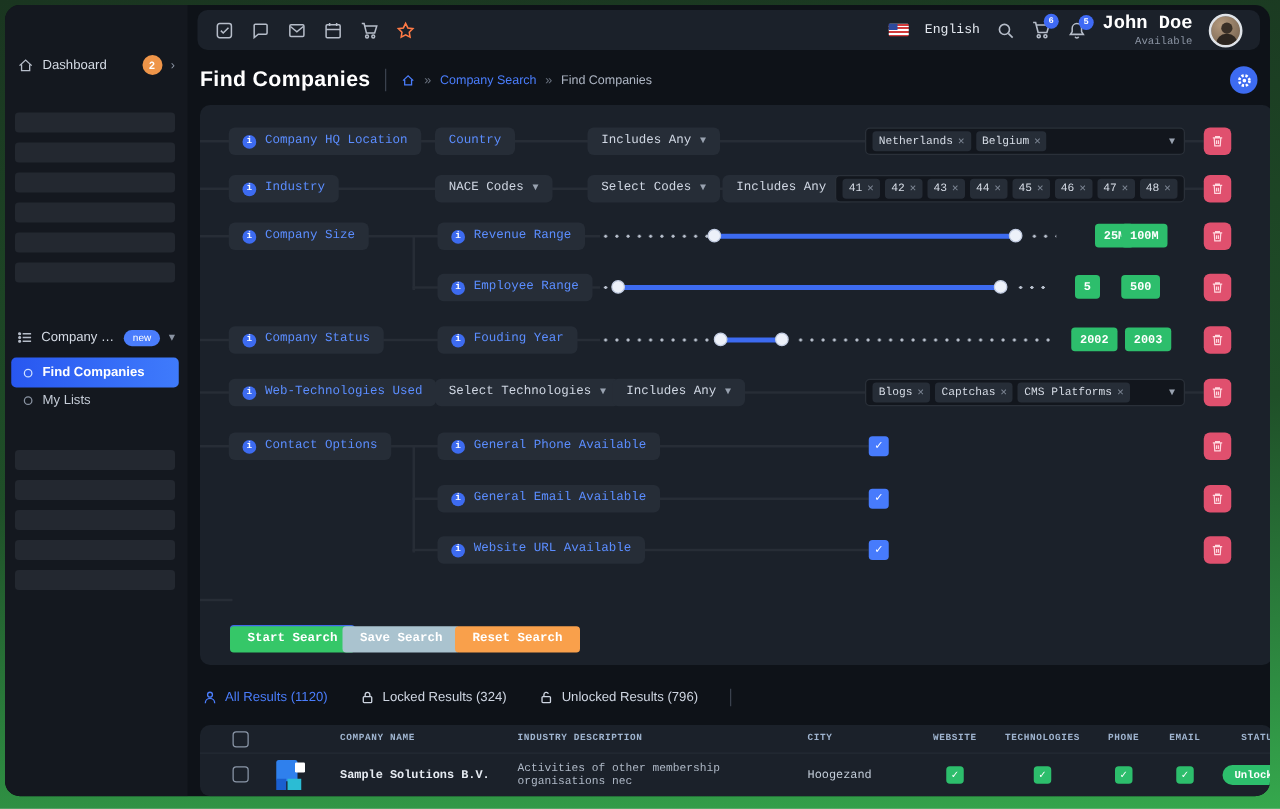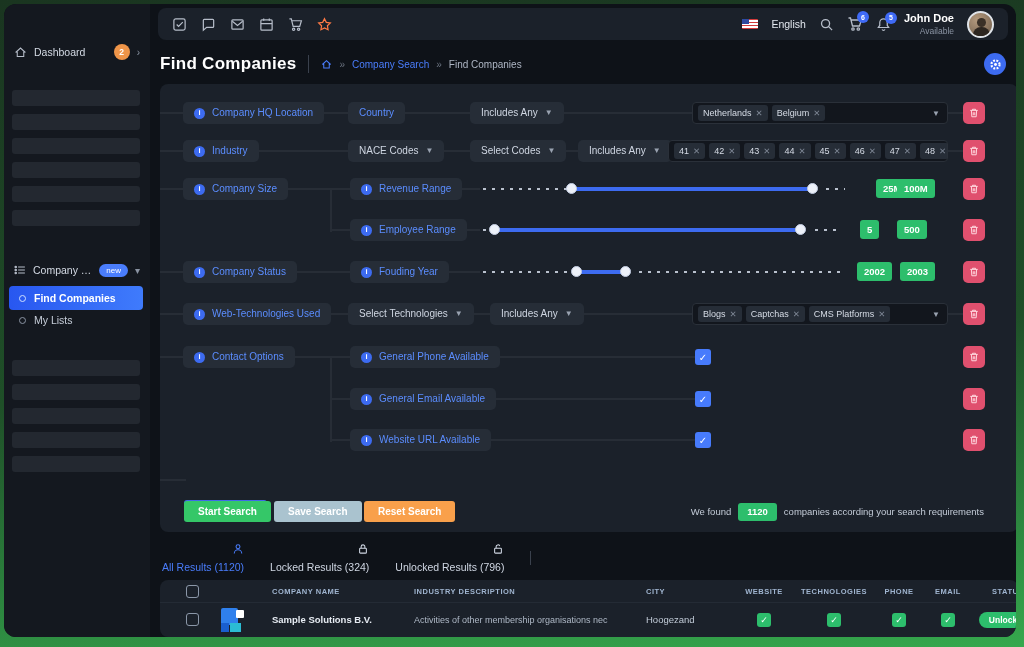--- a/index.html
+++ b/index.html
@@ -15,35 +15,35 @@
   .skel { position:absolute; left:8px; width:128px; height:16px; border-radius:3px; background:#232830; }
   .newpill { margin-left:auto; background:#4a7dfc; color:#fff; font-size:8px; padding:2px 7px; border-radius:8px; }
   .sb-active { position:absolute; left:5px; width:134px; height:24px; background:linear-gradient(90deg,#2857f0,#3f7bfc); border-radius:4px; display:flex; align-items:center; gap:8px; padding:0 10px; color:#fff; font-size:10.5px; font-weight:bold; }
   .bullet { width:7px; height:7px; border-radius:50%; border:1.5px solid #cfe0ff; flex:none; }
   .bullet.g { border-color:#8a93a2; }
   .sb-item { position:absolute; left:5px; width:134px; height:24px; display:flex; align-items:center; gap:8px; padding:0 10px; color:#c6cdd8; font-size:10.5px; }
   .trunc { white-space:nowrap; overflow:hidden; text-overflow:ellipsis; max-width:72px; }
 
   
   .main { flex:1; position:relative; }
-  .card { background:#1b212a; border-radius:8px; position:absolute; }
+  .card { background:#1b212a; border-radius:8px; position:absolute;font-family:Liberation Mono, monospace; }
 
   
   .topbar { left:8px; right:8px; top:4px; height:32px; display:flex; align-items:center; padding:0 14px; gap:14px; }
   .tb-icon { color:#b6bdc9; display:flex; }
   .tb-icon.star { color:#ff7a45; }
   .spacer { flex:1; }
   .right-grp { display:flex; align-items:center; gap:13px; }
   .flag { width:16px; height:10px; border-radius:1px; background:repeating-linear-gradient(180deg,#d23b3b 0 1.5px,#fff 1.5px 3px); position:relative; flex:none; }
   .flag::after { content:""; position:absolute; left:0; top:0; width:7px; height:5px; background:#2e4a9e; }
   .lang { color:#e3e8ef; font-size:10.5px; }
   .badge-wrap { position:relative; display:flex; }
   .n-badge { position:absolute; top:-5px; right:-6px; background:#3f6af5; color:#fff; font-size:7px; min-width:12px; height:12px; border-radius:50%; display:flex; align-items:center; justify-content:center; font-weight:bold; }
   .user-meta { text-align:right; line-height:1.2; }
-  .user-name { color:#fff; font-size:11px; font-weight:bold; }
+  .user-name { color:#fff; font-size:15px; font-weight:bold; }
   .user-status { color:#8b94a3; font-size:8.5px; }
   .avatar { width:27px; height:27px; border-radius:50%; background:radial-gradient(circle at 35% 30%,#b49a7e,#6e5b49); border:2px solid #dfe3e8; position:relative; overflow:hidden; flex:none; }
   .avatar::before { content:""; position:absolute; left:8px; top:5px; width:9px; height:9px; border-radius:50%; background:#3a3027; }
   .avatar::after { content:""; position:absolute; left:4px; top:14px; width:17px; height:12px; border-radius:8px 8px 0 0; background:#2d2620; }
 
   
   .title-row { position:absolute; left:10px; right:10px; top:46px; height:28px; display:flex; align-items:center; gap:12px; }
   .page-title { color:#fff; font-size:17px; font-weight:bold; letter-spacing:.3px; }
   .tdiv { width:1px; height:18px; background:#3a414d; }
   .crumb { display:flex; align-items:center; gap:7px; font-size:10px; }
@@ -76,21 +76,21 @@
   .btn { position:absolute; height:21px; line-height:21px; border-radius:3px; padding:0 14px; font-size:10px; color:#fff; font-weight:bold; white-space:nowrap; }
   .btn.addf { background:#4169e8; top:386px; left:24px;margin-top:30px; }
   .btn.start { background:#35c768; top:417px; left:24px; }
   .btn.save { background:#aac3cf; top:417px; left:114px; }
   .btn.reset { background:#f9a04b; top:417px; left:204px; }
   .summary { position:absolute; right:34px; top:417px; height:21px; display:flex; align-items:center; gap:7px; font-size:9.5px; color:#c3cbd7; }
   .cnt-badge { background:#2dbe6c; color:#fff; border-radius:3px; padding:0 9px; height:18px; line-height:18px; font-weight:bold; }
 
   
   .tabs { position:absolute; left:12px; top:544px; height:20px; display:flex; align-items:center; gap:26px; }
-  .tab { display:flex; align-items:flex-end; gap:6px; font-size:10.5px; color:#cfd6e2;flex-direction:column; }
+  .tab { display:flex; align-items:center; gap:6px; font-size:10.5px; color:#cfd6e2; }
   .tab.active { color:#4a7dfc; }
   .tab-div { width:1px; height:14px; background:#3a414d; }
 
   
   .tablecard { left:10px; width:858px; top:576px; height:57px; overflow:hidden; }
   .tgrid { display:grid; grid-template-columns:34px 52px 142px 232px 88px 60px 80px 50px 48px 72px; align-items:center; padding:0 26px; }
   .thead { height:23px; border-bottom:1px solid #242b35; }
   .th { color:#9fb4cf; font-size:7.5px; font-weight:bold; letter-spacing:.5px; }
   .th.c, .td.c { text-align:right; justify-self:center; }
   .trow { height:33px; }
@@ -508,25 +508,20 @@
               <path d="M3 4.5h10M6 4.5V3h4v1.5M4.5 4.5l.6 8.5h5.8l.6-8.5M7 7v4M9 7v4"></path>
             </svg>
           </div>
       </div>
 
       <div class="hline" style="left:0;width:26px;top:395px;"></div>
       <div class="btn addf">Add Filter »</div>
       <div class="btn start">Start Search</div>
       <div class="btn save">Save Search</div>
       <div class="btn reset">Reset Search</div>
-      <div class="summary">
-        <span>We found</span>
-        <span class="cnt-badge">1120</span>
-        <span>companies according your search requirements</span>
-      </div>
     </div>
 
     <div class="tabs">
       <span class="tab active">
         <span>
             <svg width="12" height="12" viewBox="0 0 16 16" fill="none" stroke="currentColor" stroke-width="1.4">
               <circle cx="8" cy="5" r="2.6"></circle>
               <path d="M3 14a5 5 0 0110 0"></path>
             </svg>
           </span>

